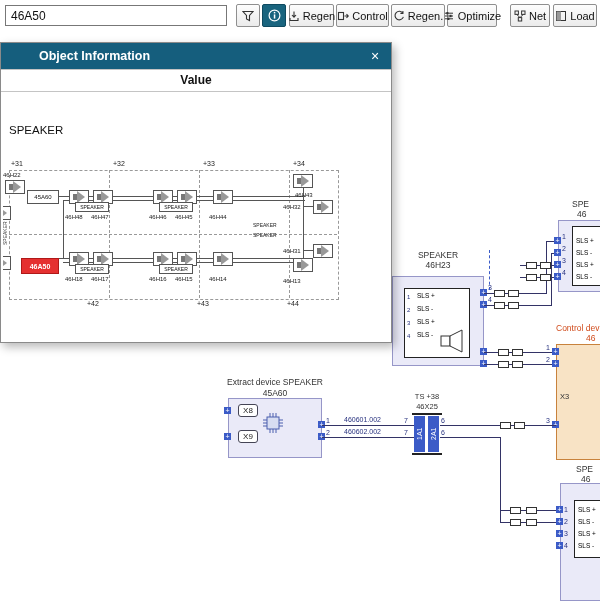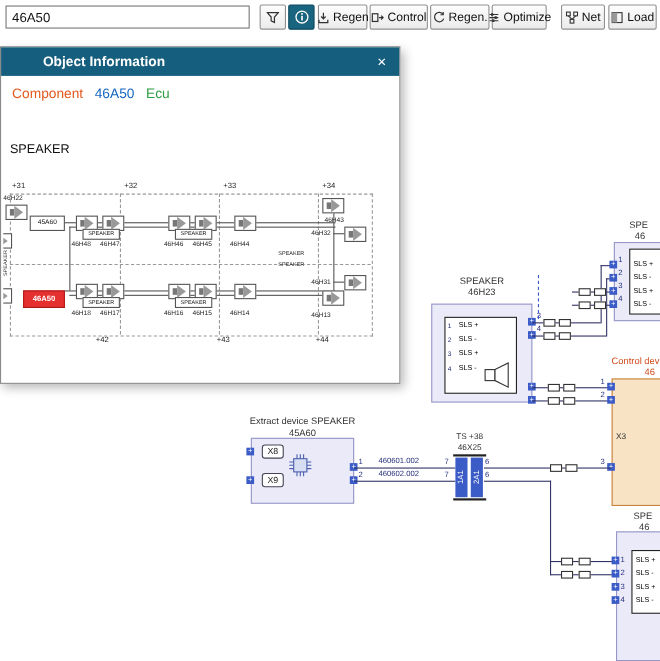--- a/index.html
+++ b/index.html
@@ -8,21 +8,21 @@
   
   .toolbar{position:absolute;left:0;top:0;width:600px;height:33px;background:#fff;}
   .search{position:absolute;left:5px;top:5px;width:222px;height:21px;border:1px solid #777;
           font-family:inherit;font-size:12px;padding:0 5px;box-sizing:border-box;color:#111;}
   .tbtn{position:absolute;top:4px;height:23px;background:linear-gradient(#fdfdfd,#ebebeb);
         border:1px solid #8f8f8f;border-radius:2px;font-family:inherit;font-size:11px;color:#111;
         display:flex;align-items:center;justify-content:center;gap:3px;padding:0 4px;box-sizing:border-box;cursor:pointer;}
   .tbtn.active{background:#19647E;border-color:#0E4A60;}
   .tbtn svg{display:block;}
   
-  .popup{position:absolute;left:0;top:42px;width:364px;background:#fff;border:1px solid #8a8a8a;
+  .popup{position:absolute;left:0;top:42px;width:392px;background:#fff;border:1px solid #8a8a8a;
          box-shadow:3px 4px 9px rgba(0,0,0,0.28);z-index:20;box-sizing:border-box;}
   .popup-header{height:26px;background:#155E7D;color:#fff;font-size:12.5px;font-weight:bold;
                 line-height:26px;padding-left:38px;position:relative;}
   .popup-close{position:absolute;right:4px;top:0;width:24px;height:26px;line-height:26px;text-align:center;
                color:#fff;font-size:14px;background:none;border:none;font-family:inherit;cursor:pointer;padding:0;}
   .comp-row{padding:9px 10px 6px;font-size:12.5px;}
   .comp-label{color:#E2591F;} .comp-id{color:#1565C0;margin-left:7px;} .comp-type{color:#2E9E44;margin-left:7px;}
   .value-header{border-top:1px solid #c4c4c4;border-bottom:1px solid #c4c4c4;height:21px;line-height:21px;
                 text-align:center;font-weight:bold;font-size:12px;color:#111;}
   .value-cell{position:relative;height:250px;}
@@ -304,25 +304,21 @@
     <div class="bm" style="left:556px;top:518px;"></div>
     <div class="bm" style="left:556px;top:530px;"></div>
     <div class="bm" style="left:556px;top:542px;"></div>
   </div>
 
   <div class="popup">
     <div class="popup-header">
       <span>Object Information</span>
       <button class="popup-close">×</button>
     </div>
-    <div class="comp-row">
-      <span class="comp-label">Component</span>
-      <span class="comp-id">46A50</span>
-      <span class="comp-type">Ecu</span>
-    </div>
+    <div class="value-header">Value</div>
     <div class="value-cell">
       <div class="value-speaker">SPEAKER</div>
 
       <div class="preview">
         <div class="pz" style="left:8px;top:10px;">+31</div>
         <div class="pz" style="left:110px;top:10px;">+32</div>
         <div class="pz" style="left:200px;top:10px;">+33</div>
         <div class="pz" style="left:290px;top:10px;">+34</div>
         <div class="pz" style="left:84px;top:150px;">+42</div>
         <div class="pz" style="left:194px;top:150px;">+43</div>

